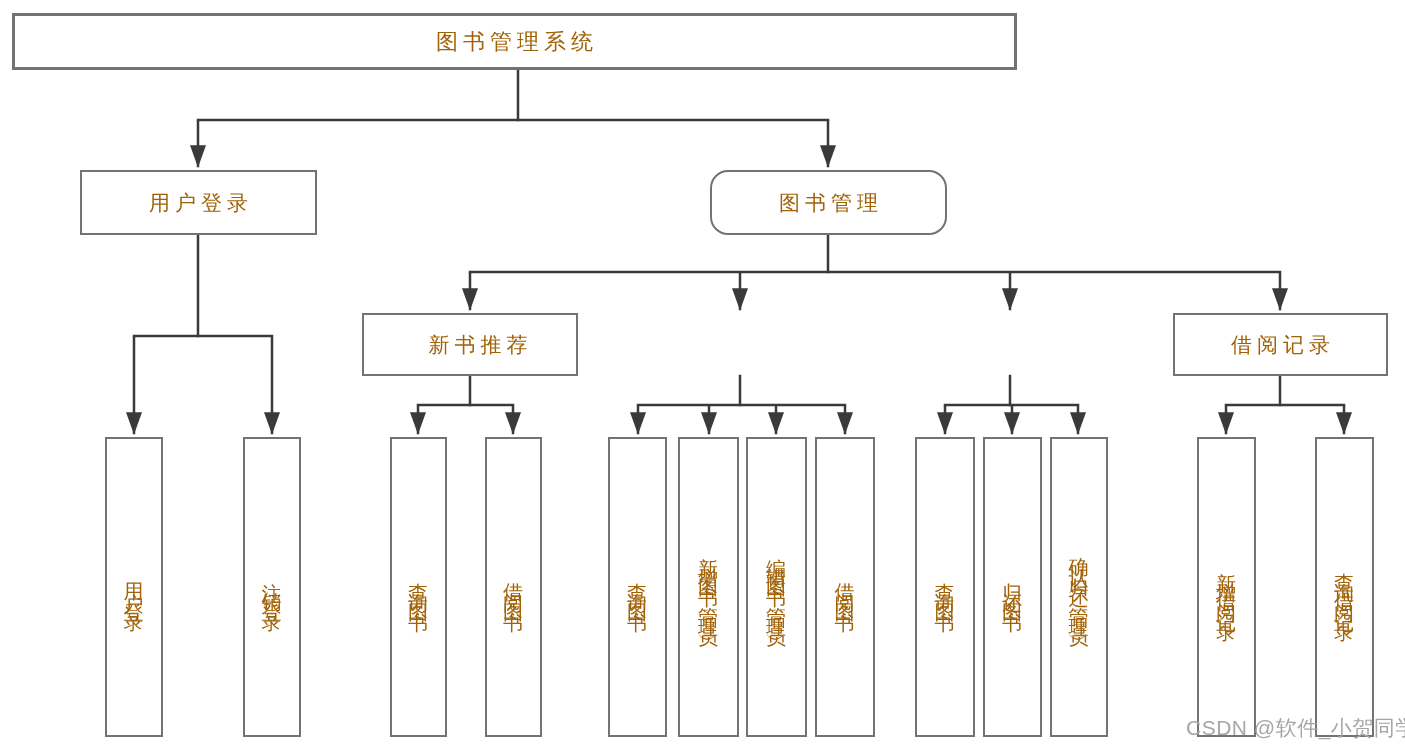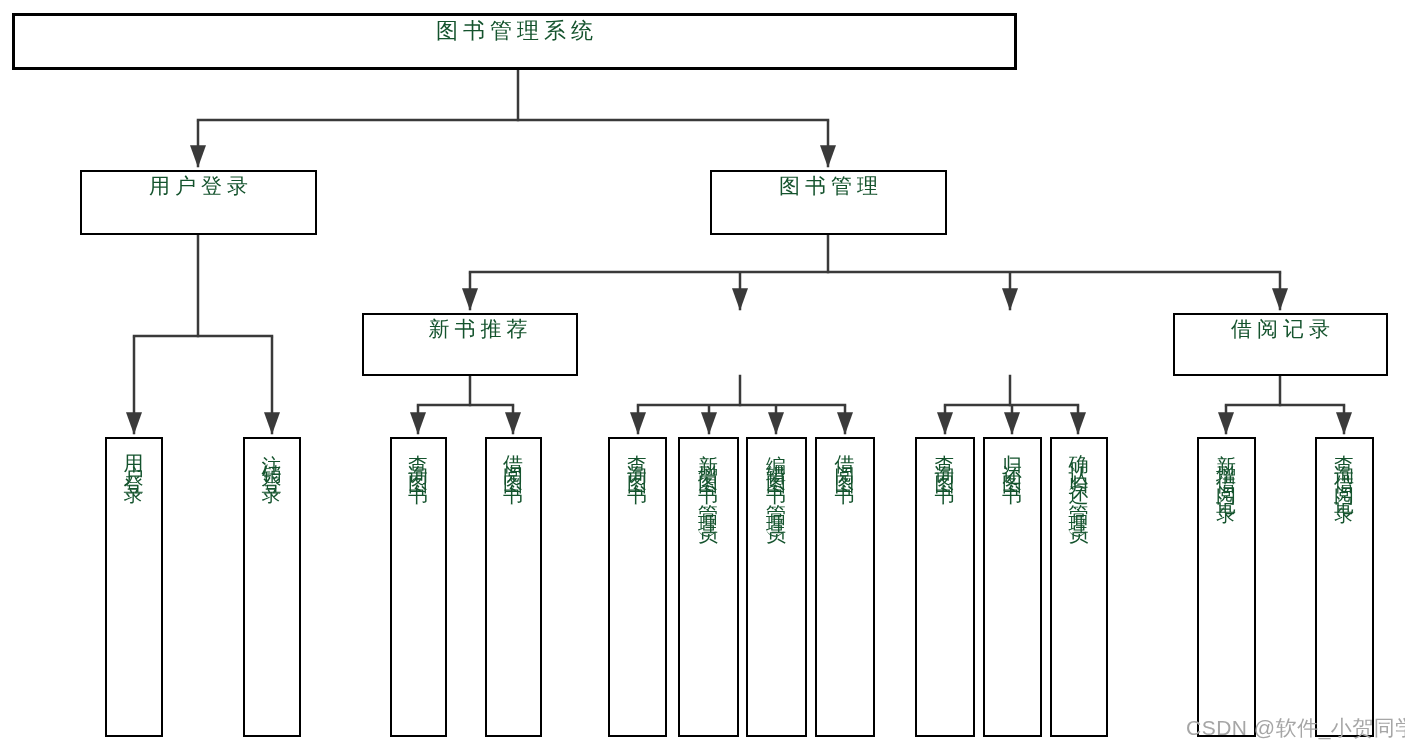--- a/index.html
+++ b/index.html
@@ -20,23 +20,24 @@
   .wires {
     position: absolute;
     left: 0;
     top: 0;
     z-index: 1;
   }
   .box {
     position: absolute;
     box-sizing: border-box;
     background: #ffffff;
-    border: 3px solid #000000;
-    color: #14532d;
+    border: 3px solid #737373;
+    color: #a16207;
     display: flex;
+    align-items: center;
     justify-content: center;
     z-index: 2;
   }
   .hlabel {
     font-size: 21px;
     letter-spacing: 5px;
     white-space: nowrap;
     text-indent: 5px; 
   }
   .root-label {
@@ -115,21 +116,21 @@
     </g>
   </svg>
 
   <div class="box" style="left:12px;top:13px;width:1005px;height:57px;">
     <span class="hlabel root-label">图书管理系统</span>
   </div>
 
   <div class="box" style="left:80px;top:170px;width:237px;height:65px;border-width:2.5px;">
     <span class="hlabel">用户登录</span>
   </div>
-  <div class="box" style="left:710px;top:170px;width:237px;height:65px;border-width:2.5px;">
+  <div class="box" style="left:710px;top:170px;width:237px;height:65px;border-width:2.5px;border-radius:18px;">
     <span class="hlabel">图书管理</span>
   </div>
 
   <div class="box" style="left:362px;top:313px;width:216px;height:63px;border-width:2.5px;padding-left:16px;">
     <span class="hlabel">新书推荐</span>
   </div>
   <div class="box" style="left:1173px;top:313px;width:215px;height:63px;border-width:2.5px;">
     <span class="hlabel">借阅记录</span>
   </div>
 

